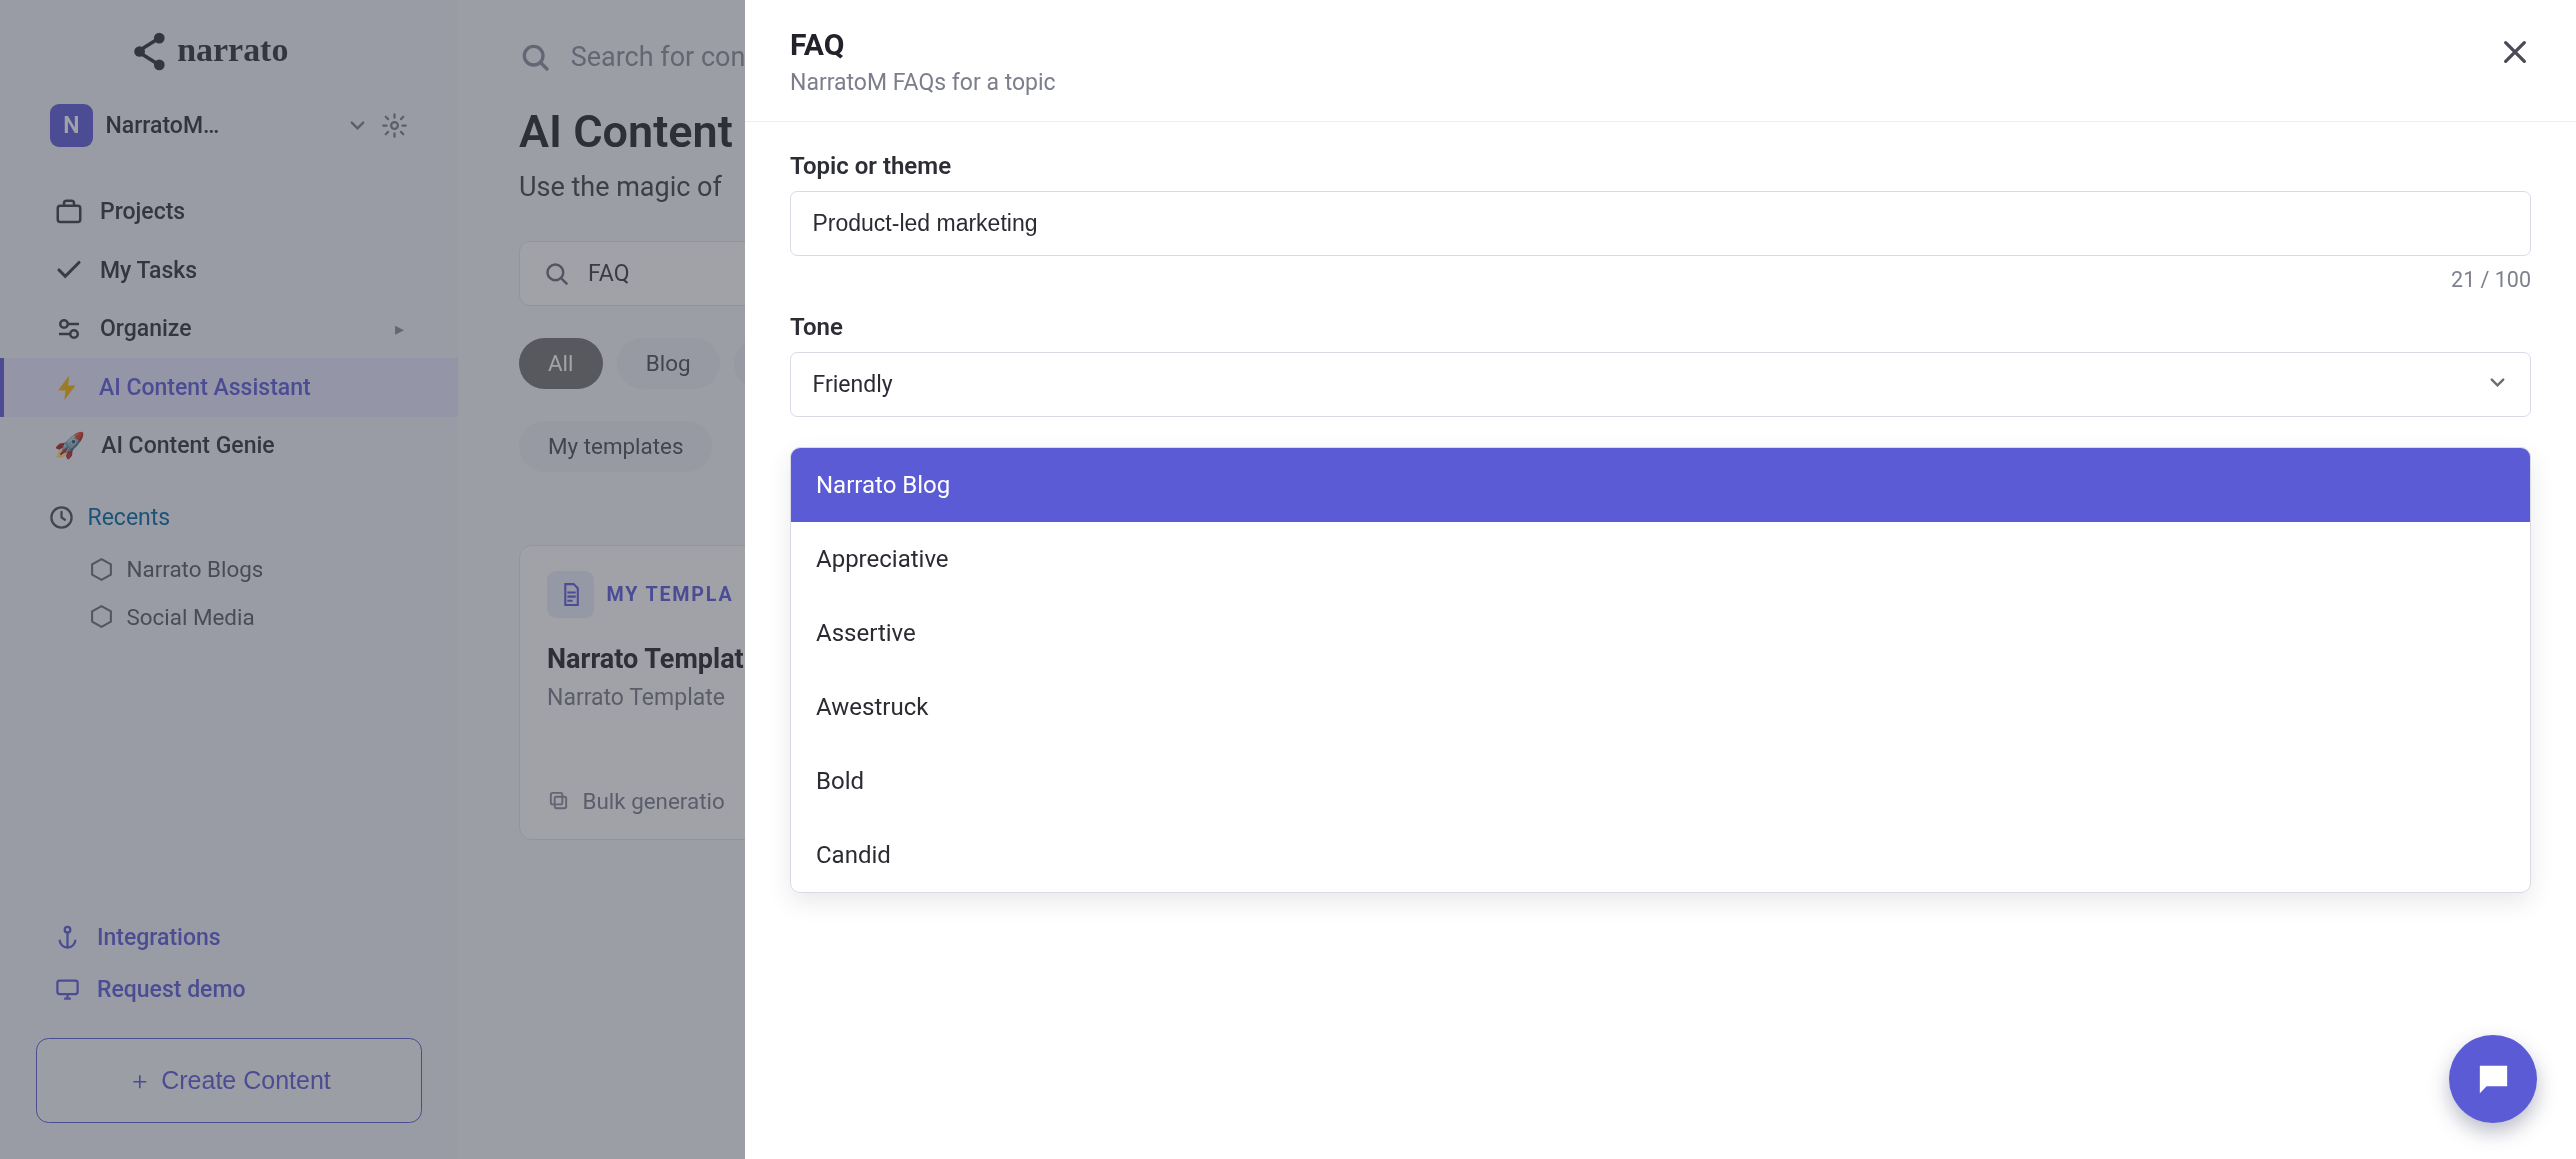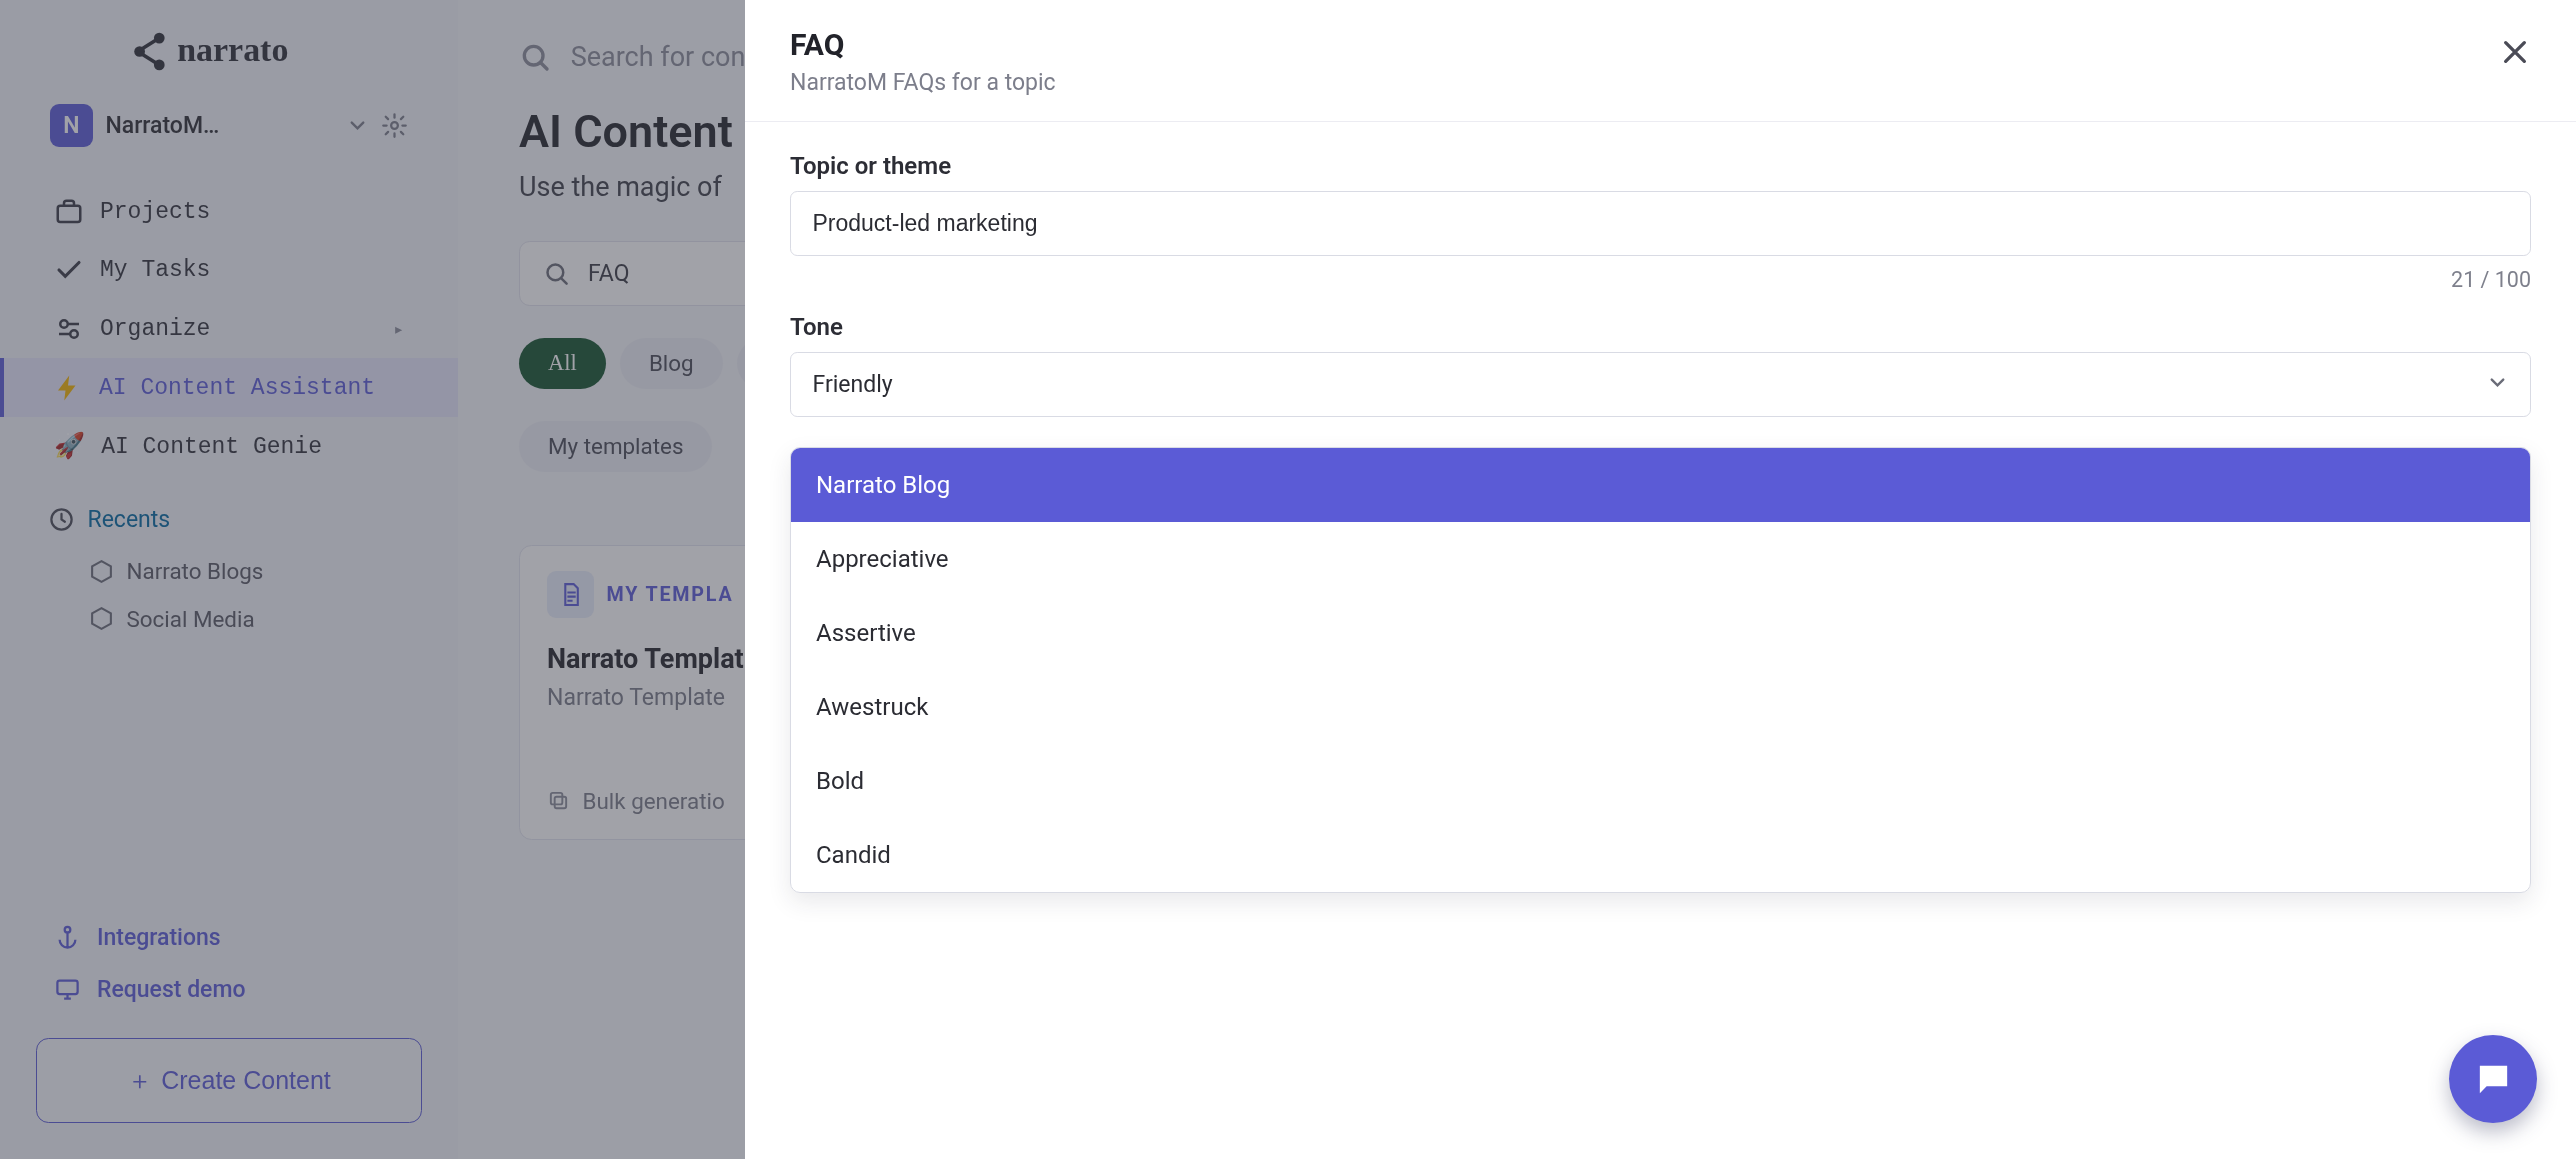--- a/index.html
+++ b/index.html
@@ -5,37 +5,37 @@
 * { box-sizing: border-box; margin: 0; padding: 0; }
 html, body { width: 2576px; height: 1159px; font-family: -apple-system, BlinkMacSystemFont, "Segoe UI", Roboto, sans-serif; overflow: hidden; }
 
 
 .app { display: flex; width: 100%; height: 100%; background: #f6f7fb; }
 .sidebar { width: 458px; background: #f1f3f9; display: flex; flex-direction: column; padding-top: 21.5px; position: relative; }
 .logo { margin: 0 auto 23px; }
 .workspace { display: flex; align-items: center; gap: 12.5px; padding: 0 50px 36px; }
 .ws-badge { width: 43px; height: 43px; border-radius: 9px; background: #5b5bd6; color:#fff; font-size:23px; font-weight:600; display:flex; align-items:center; justify-content:center; }
 .ws-name { font-size: 23px; font-weight: 500; color:#2c2d33; flex:1; white-space:nowrap; overflow:hidden; text-overflow:ellipsis; }
-.nav-item { display:flex; align-items:center; gap:16px; padding: 14.3px 54px; font-size: 23px; font-weight:500; color:#30313a; cursor:pointer; position:relative;font-family:Liberation Mono, monospace; }
+.nav-item { display:flex; align-items:center; gap:16px; padding: 14.3px 54px; font-size: 23px; font-weight:500; color:#30313a; cursor:pointer; position:relative; }
 .nav-item.active { background:#e6e6fc; color:#5b5bd6; border-left:4.5px solid #5b5bd6; padding-left:49px; }
 .nav-item .chev { margin-left:auto; font-size:18px; color:#8a8c99; }
 .recents-head { display:flex; align-items:center; gap:12.5px; padding: 30px 48px 14.3px; font-size:23px; color:#0369a1; }
 .recent-item { display:flex; align-items:center; gap:12.5px; padding:10.7px 48px 10.7px 89px; font-size:22.4px; color:#585964; }
 .sidebar-bottom { position:absolute; bottom:36px; left:0; right:0; padding:0 36px; }
 .bot-link { display:flex; align-items:center; gap:16px; padding:12.5px 18px; font-size:23px; font-weight:500; color:#5b5bd6; }
 .create-btn { width:100%; margin-top:23px; padding:25px 0; border:1.8px solid #5b5bd6; border-radius:12.5px; background:#f6f7fb; color:#5b5bd6; font-size:25px; font-weight:500; display:flex; align-items:center; justify-content:center; gap:9px; cursor:pointer; }
 
 .main { flex:1; padding:32px 61px 0; }
 .top-search { display:flex; align-items:center; gap:19.7px; color:#8a8c99; font-size:27px; padding:9px 0 32px; }
 .page-title { font-size:45px; font-weight:600; color:#24252b; margin-bottom:12.5px; }
 .page-sub   { font-size:27px; color:#3f404a; }
 .tool-search { margin-top:38px; display:flex; align-items:center; gap:18px; border:1.8px solid #e2e3ed; border-radius:10.7px; padding:18px 23px; font-size:23px; color:#3a3b44; background:#fff; width:1145px; max-width:100%; }
 .filters { display:flex; gap:14.3px; margin-top:32px; flex-wrap:wrap; }
 .pill { padding:12.5px 29px; border-radius:894px; font-size:22.4px; color:#4a4b56; background:#eceef6; cursor:pointer; }
-.pill.active { background:#14532d; color:#fff;font-family:Liberation Serif, serif; }
+.pill.active { background:#737373; color:#fff; }
 .card { margin-top:73px; width:465px; border:1.8px solid #e3e5ef; border-radius:12.5px; padding:25px 27px 25px; background:#fff; }
 .card-tag { display:flex; align-items:center; gap:12.5px; color:#5b5bd6; font-size:19.7px; font-weight:700; letter-spacing:1.8px; margin-bottom:25px; }
 .doc-ico { width:47px; height:47px; border-radius:9px; background:#e8edfb; display:flex; align-items:center; justify-content:center; }
 .card-title { font-size:27px; font-weight:700; color:#23242a; }
 .card-sub   { font-size:23px; color:#7a7c88; margin-top:9px; }
 .card-foot  { display:flex; align-items:center; gap:12.5px; margin-top:77px; color:#7a7c88; font-size:22.4px; }
 
 
 .overlay { position:fixed; inset:0; background:rgba(58,60,74,0.48); display:flex; justify-content:flex-end; }
 .panel { width:1831px; height:100%; background:#fff; position:relative; }

